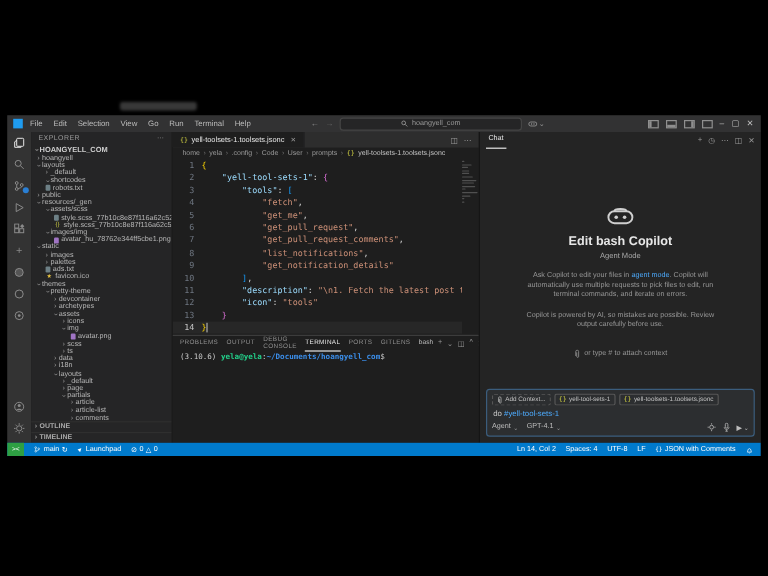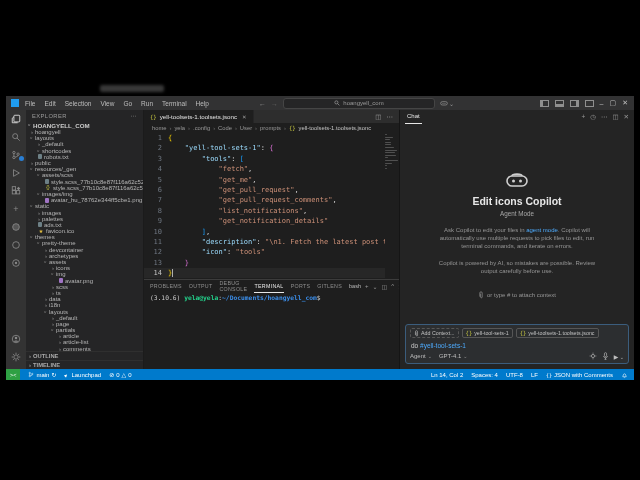--- a/index.html
+++ b/index.html
@@ -484,21 +484,21 @@
             <span>✕</span>
           </div>
         </div>
         <div class="chat-body">
           <svg width="24" height="18" viewBox="0 0 24 16">
               <rect x="2" y="4" width="20" height="10" rx="5" fill="none" stroke="#cfcfcf" stroke-width="1.6"></rect>
               <path d="M7 4 C7 1.5,17 1.5,17 4" fill="none" stroke="#cfcfcf" stroke-width="1.6"></path>
               <circle cx="8.5" cy="9" r="1.5" fill="#cfcfcf"></circle>
               <circle cx="15.5" cy="9" r="1.5" fill="#cfcfcf"></circle>
             </svg>
-          <div class="chat-title">Edit icons Copilot</div>
+          <div class="chat-title">Edit bash Copilot</div>
           <div class="chat-sub">Agent Mode</div>
           <div class="chat-p"><span>Ask Copilot to edit your files in </span><span class="chat-link">agent mode</span><span>. Copilot will automatically use multiple requests to pick files to edit, run terminal commands, and iterate on errors.</span></div>
           <div class="chat-p">Copilot is powered by AI, so mistakes are possible. Review output carefully before use.</div>
           <div class="chat-hint">
             <svg width="6" height="8" viewBox="0 0 8 12">
                 <path d="M2.2 8.5 V3 A1.8 1.8 0 0 1 5.8 3 V9 A1.2 1.2 0 0 1 3.4 9 V4" fill="none" stroke="#969696"></path>
               </svg>
             <span>or type # to attach context</span>
           </div>
         </div>

